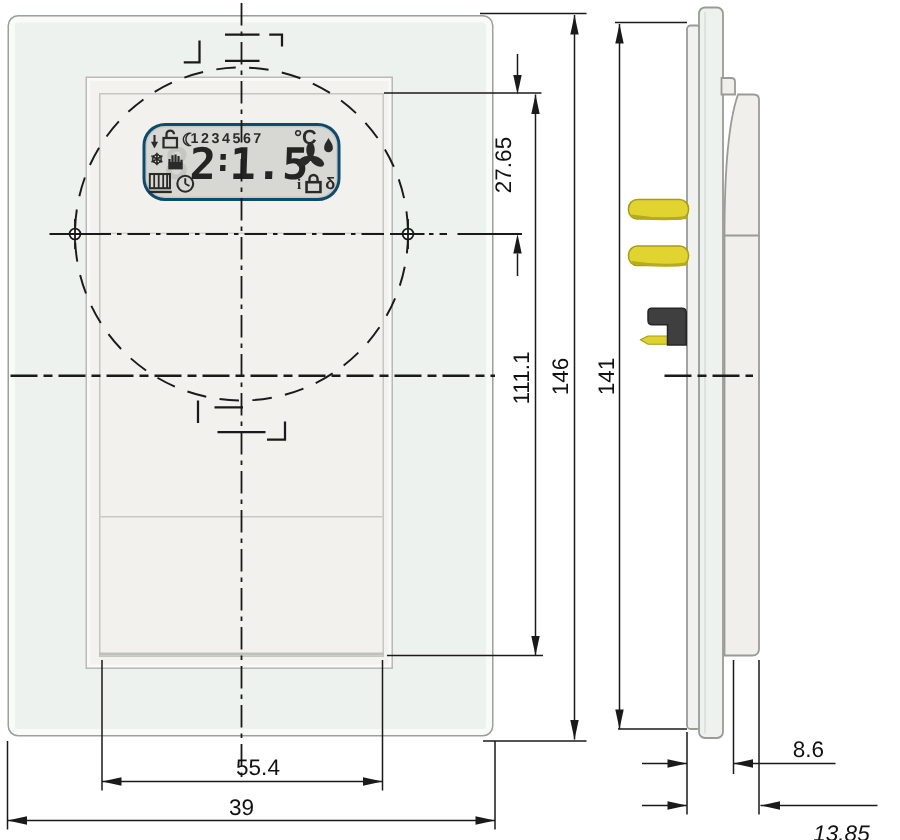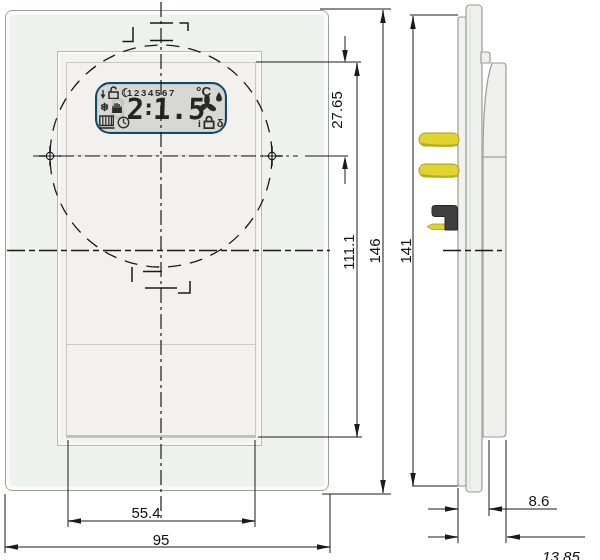--- a/index.html
+++ b/index.html
@@ -191,18 +191,18 @@
       <polygon points="489,509 502,506.2 502,511.8"></polygon>
       <polygon points="458,537 445,534.2 445,539.8"></polygon>
       <polygon points="507,537 520,534.2 520,539.8"></polygon>
     </g>
   </svg>
 
   <span class="dim rot" style="left:336px;top:110px;">27.65</span>
   <span class="dim rot" style="left:348px;top:252px;">111.1</span>
   <span class="dim rot" style="left:374px;top:251px;">146</span>
   <span class="dim rot" style="left:405px;top:251px;">141</span>
-  <span class="dim" style="left:146px;top:512px;">55.4</span>
-  <span class="dim" style="left:161px;top:539px;">95</span>
+  <span class="dim" style="left:172px;top:512px;">55.4</span>
+  <span class="dim" style="left:161px;top:539px;">39</span>
   <span class="dim" style="left:539px;top:500px;">8.6</span>
   <span class="dim" style="left:561px;top:556px;font-style:italic;">13.85</span>
 
 </div>
 
 </body></html>

